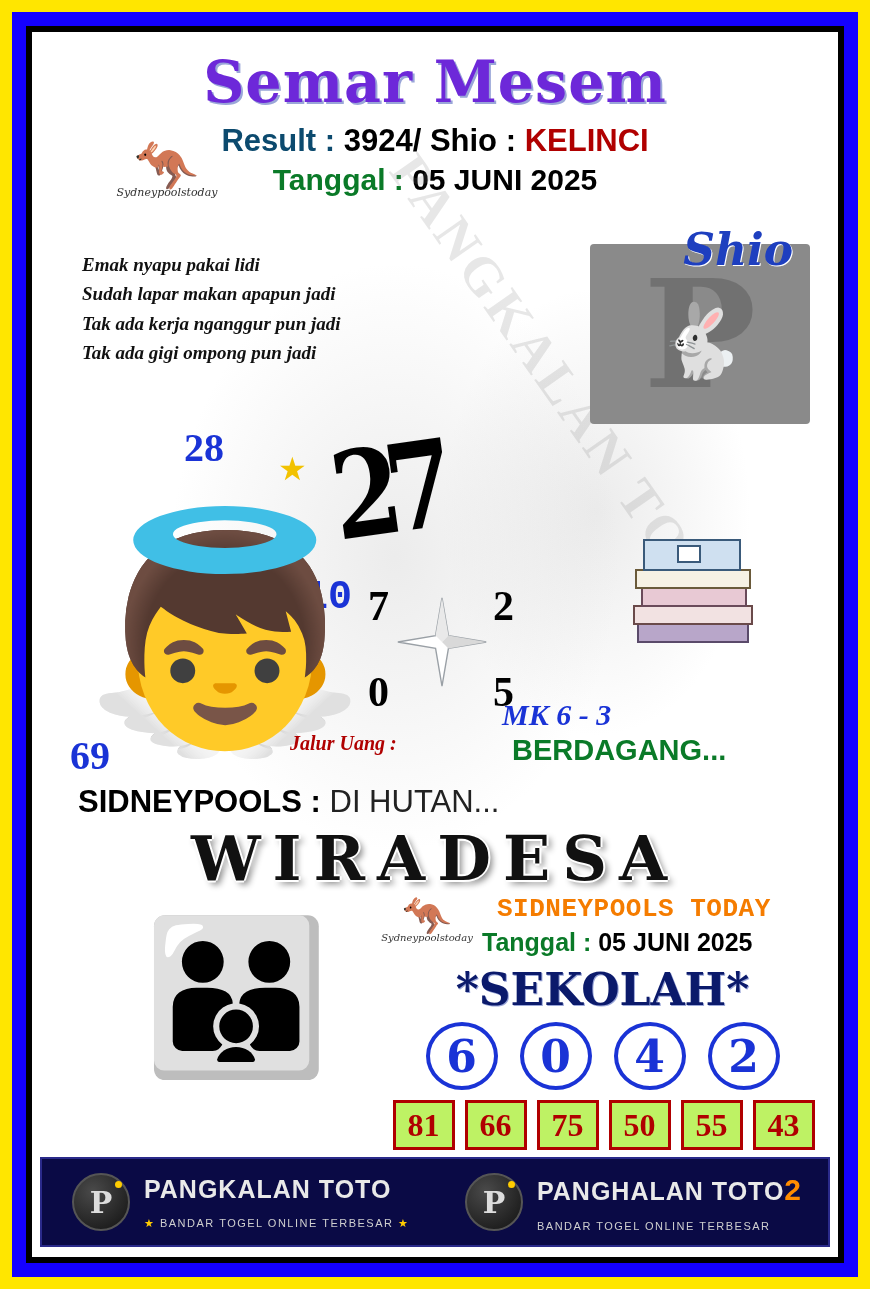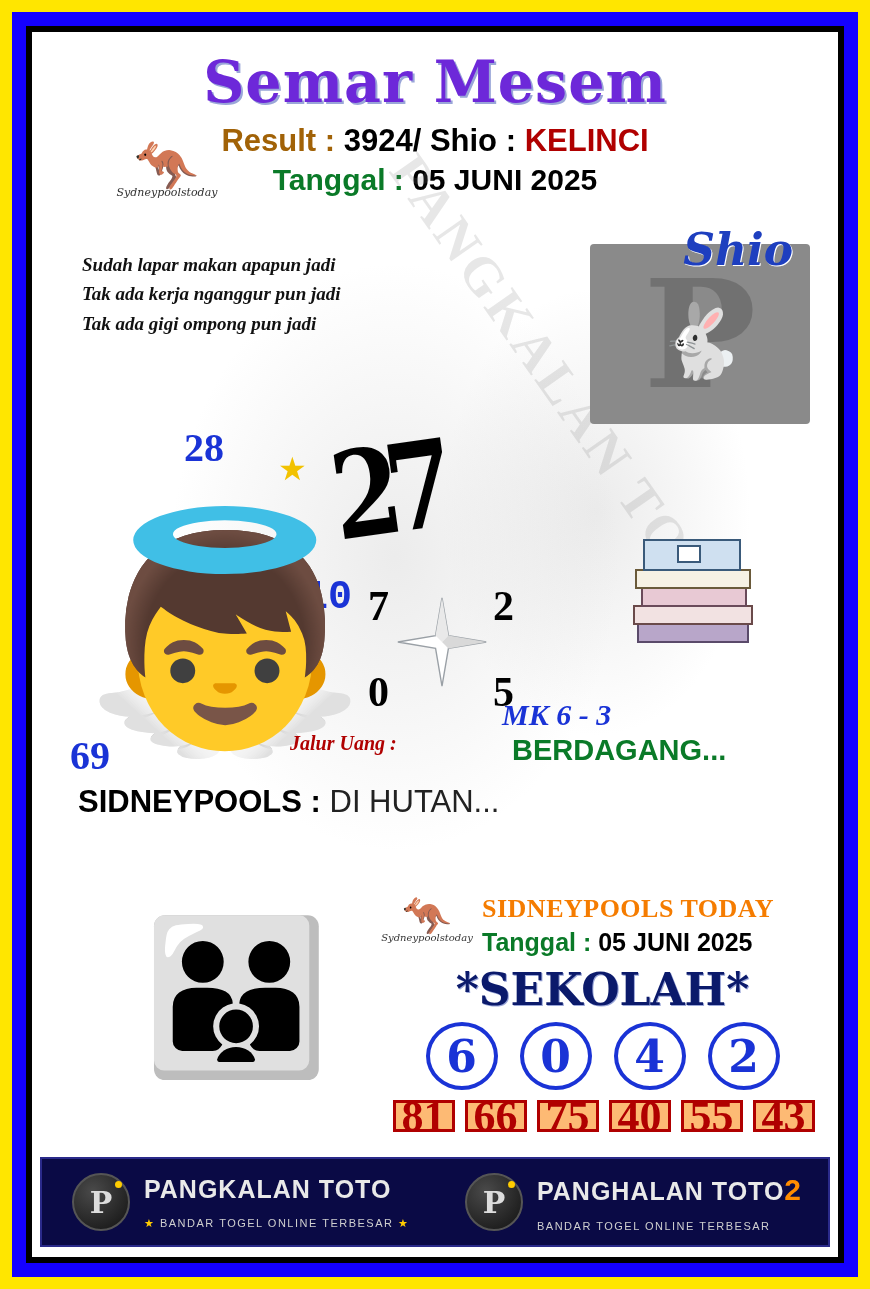--- a/index.html
+++ b/index.html
@@ -63,21 +63,21 @@
     margin-top: 16px;
     text-shadow: 2px 2px 0 #9aa6d8, -1px -1px 0 #ffffff;
   }
   .result-line {
     text-align: center;
     font-size: 31px;
     font-weight: bold;
     margin-top: 8px;
     white-space: nowrap;
   }
-  .result-label { color: #a16207; }
+  .result-label { color: #0c4a6e; }
   .result-val { color: #000; }
   .shio-label { color: #000; }
   .shio-val { color: #b00000; }
   .tanggal-line {
     text-align: center;
     font-size: 30px; font-weight: bold;
     margin-top: 4px;
   }
   .tgl-label { color: #0a7a28; }
   .tgl-val { color: #000; }
@@ -210,23 +210,23 @@
     width: 260px; height: 220px;
     font-size: 150px; text-align: center; line-height: 200px;
   }
 
   
   .brand-row { position: absolute; left: 345px; top: 860px; width: 460px; }
   .brand-kang { position: absolute; left: 0; top: 4px; width: 100px; text-align: center; }
   .brand-kang .glyph { font-size: 40px; color: #f57c00; line-height: 1; }
   .brand-kang .cap { font-family: "DejaVu Serif", serif; font-size: 10px; font-style: italic; color: #333; margin-top: -4px; }
   .brand-name {
-    position: absolute; left: 105px; top: 2px;
+    position: absolute; left: 120px; top: 2px;
     font-size: 26px; font-weight: bold; color: #f57c00;
-    font-family: Liberation Serif, serif;
+    font-family: Liberation Mono, monospace;
     letter-spacing: 0.5px;
     text-align: center;
   }
   .brand-tgl {
     position: absolute; left: 105px; top: 36px;
     font-size: 25px; font-weight: bold;
     font-family: "Liberation Sans", sans-serif;
   }
   .brand-tgl .lbl { color: #0a7a28; }
   .brand-tgl .val { color: #000; }
@@ -253,26 +253,26 @@
     font-weight: bold; font-size: 44px;
     display: flex; align-items: center; justify-content: center;
     background: #fff;
   }
 
   .small-nums {
     position: absolute; left: 345px; right: 8px; top: 1068px;
     display: flex; justify-content: center; gap: 10px;
   }
   .small-num {
-    width: 62px; height: 32px;
+    width: 62px; height: 50px;
     border: 3px solid #b00000;
     color: #b00000;
-    background: #fdba74;
+    background: #bef264;
     font-family: "Liberation Serif", serif;
-    font-weight: bold; font-size: 44px;
+    font-weight: bold; font-size: 32px;
     display: flex; align-items: center; justify-content: center;
   }
 
   
   .footer {
     position: absolute; left: 8px; right: 8px; bottom: 10px;
     height: 90px;
     background: #0a0a45;
     border: 2px solid #2a2a8a;
     display: flex; align-items: center;
@@ -328,20 +328,21 @@
     <span class="shio-label">Shio :</span>
     <span class="shio-val">KELINCI</span>
   </div>
 
   <div class="tanggal-line">
     <span class="tgl-label">Tanggal :</span>
     <span class="tgl-val">05 JUNI 2025</span>
   </div>
 
   <div class="poem">
+    <div>Emak nyapu pakai lidi</div>
     <div>Sudah lapar makan apapun jadi</div>
     <div>Tak ada kerja nganggur pun jadi</div>
     <div>Tak ada gigi ompong pun jadi</div>
   </div>
 
   <div class="shio-box">
     <div class="pbig">P</div>
     <div class="shio-animal">🐇</div>
   </div>
   <div class="shio-word">Shio</div>
@@ -377,20 +378,21 @@
 
   <div class="mk">MK 6 - 3</div>
   <div class="jalur">Jalur Uang :</div>
   <div class="jalur-val">BERDAGANG...</div>
 
   <div class="binatang">
     <span>SIDNEYPOOLS :</span>
     <span class="val">DI HUTAN...</span>
   </div>
 
+  <div class="bigword">WIRADESA</div>
 
   <div class="students">👪</div>
 
   <div class="brand-row">
     <div class="brand-kang">
       <div class="glyph">🦘</div>
       <div class="cap">Sydneypoolstoday</div>
     </div>
     <div class="brand-name">SIDNEYPOOLS TODAY</div>
     <div class="brand-tgl">
@@ -405,21 +407,21 @@
     <div class="big-digit">6</div>
     <div class="big-digit">0</div>
     <div class="big-digit">4</div>
     <div class="big-digit">2</div>
   </div>
 
   <div class="small-nums">
     <div class="small-num">81</div>
     <div class="small-num">66</div>
     <div class="small-num">75</div>
-    <div class="small-num">40</div>
+    <div class="small-num">50</div>
     <div class="small-num">55</div>
     <div class="small-num">43</div>
   </div>
 
   <div class="footer">
     <div class="foot-brand">
       <div class="foot-logo">
         <span>P</span>
         <span class="dot"></span>
       </div>

